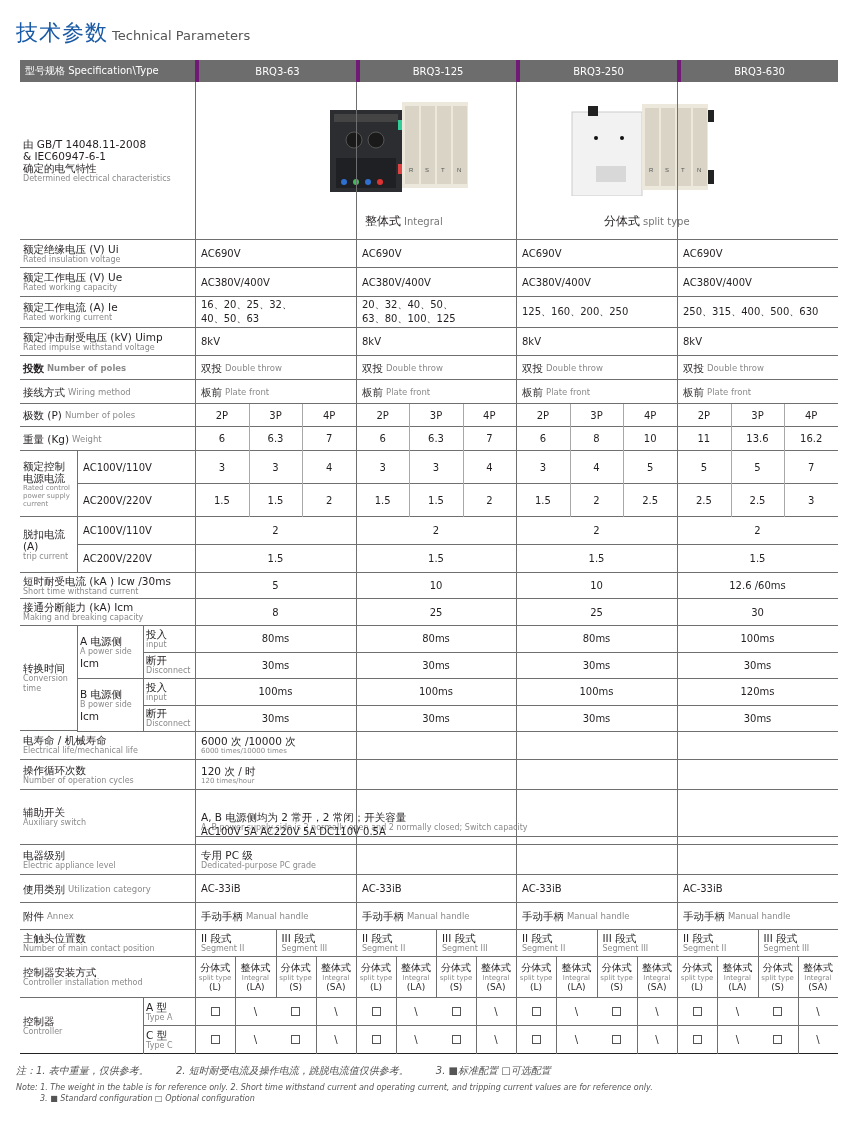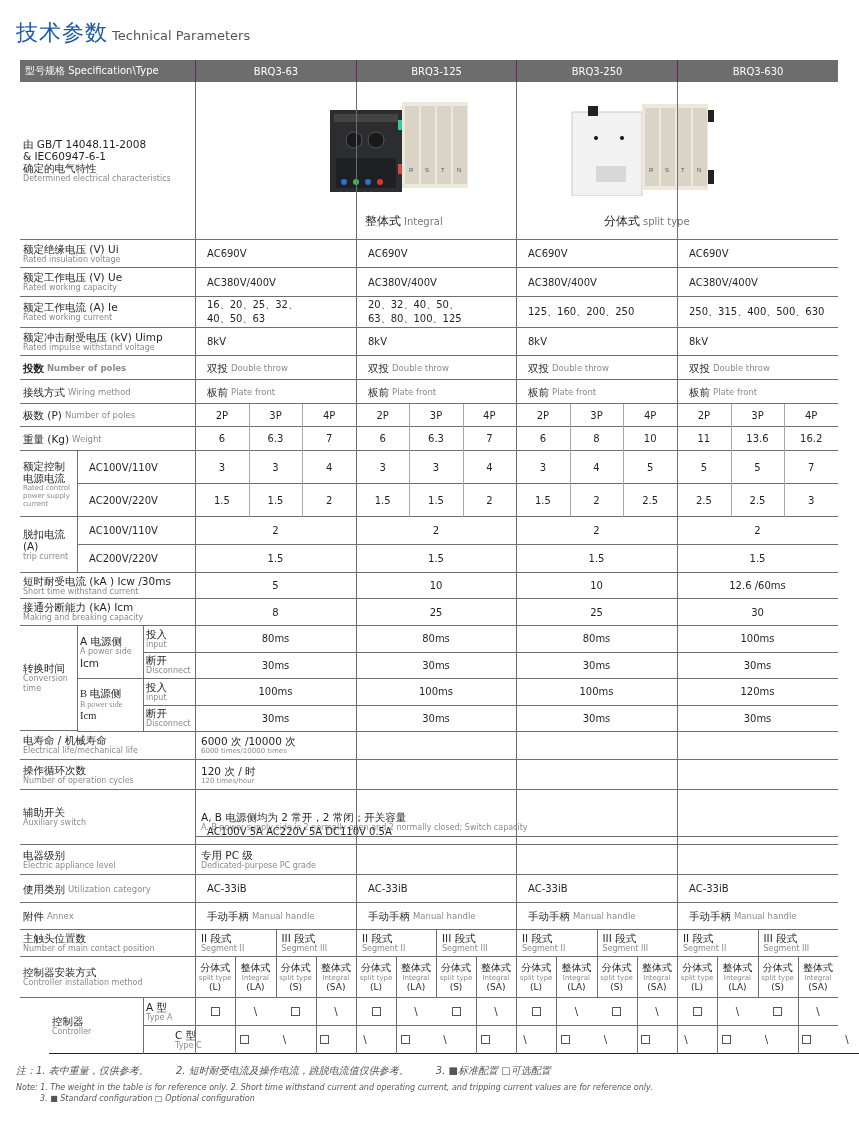--- a/index.html
+++ b/index.html
@@ -1,38 +1,38 @@
 <!DOCTYPE html>
 <html><head>
 <meta charset="utf-8">
 <style>
   html,body{margin:0;padding:0;background:#fff;}
   body{width:859px;height:1136px;position:relative;overflow:hidden;font-family:"DejaVu Sans","Liberation Sans",sans-serif;color:#231f20;}
   .title{position:absolute;left:16px;top:18px;font-size:22px;color:#1b5ba6;font-weight:normal;letter-spacing:1px;}
   .title .en{font-size:13px;color:#555;margin-left:4px;letter-spacing:0;}
   .hdr{position:absolute;top:60px;height:22px;background:#6d6d6d;color:#fff;font-size:10px;display:flex;align-items:center;justify-content:center;box-sizing:border-box;}
   .hdr.first{justify-content:flex-start;padding-left:5px;}
-  .hdr.sep{border-left:1px solid #701a75;text-align:center;}
+  .hdr.sep{border-left:4px solid #701a75;text-align:center;}
   .c{position:absolute;box-sizing:border-box;font-size:10px;display:flex;align-items:center;border-bottom:1px solid #6f6f6f;}
   .c.ctr{justify-content:center;text-align:center;}
-  .c.l{padding-left:12px;}
+  .c.l{padding-left:6px;}
   .lab{flex-direction:column;align-items:flex-start;justify-content:center;padding-left:3px;}
   .zh{font-size:10.5px;line-height:12px;color:#231f20;}
   .en{font-size:8px;line-height:10px;color:#8a8a8a;}
   .ensmall{font-size:7px;line-height:8px;color:#8a8a8a;}
   .inline-en{font-size:8.5px;color:#8a8a8a;margin-left:3px;text-align:center;}
   .vline{position:absolute;width:1px;background:#6f6f6f;}
   .vlight{position:absolute;width:1px;background:#a8a8a8;}
   .col{flex-direction:column;}
   .box{display:inline-block;width:9px;height:9px;border:1px solid #555;box-sizing:border-box;}
   .img{position:absolute;}
   .caption{position:absolute;font-size:12px;color:#231f20;}
   .caption .en2{font-size:10px;color:#777;margin-left:3px;}
   .note{position:absolute;left:16px;font-style:italic;color:#555;}
-  .thickb{border-bottom:1.5px solid #222 !important;margin-left:29px;}
+  .thickb{border-bottom:1.5px solid #222 !important;}
 </style>
 </head>
 <body>
 
 <div class="title"><span>技术参数</span><span class="en">Technical Parameters</span></div>
 
 <div class="hdr first" style="left:20px;width:175px;">型号规格 Specification\Type</div>
 <div class="hdr sep" style="left:195px;width:161px;">BRQ3-63</div>
 <div class="hdr sep" style="left:356px;width:160px;">BRQ3-125</div>
 <div class="hdr sep" style="left:516px;width:161px;">BRQ3-250</div>
@@ -302,21 +302,21 @@
     <div class="c ctr" style="left: 516px; top: 626px; width: 161px; height: 26.5px;">80ms</div>
     <div class="c ctr" style="left: 677px; top: 626px; width: 161px; height: 26.5px;">100ms</div>
     <div class="c lab" style="left: 143px; top: 652.5px; width: 52px; height: 26.5px;">
       <span class="zh">断开</span>
       <span class="en">Disconnect</span>
     </div>
     <div class="c ctr" style="left: 195px; top: 652.5px; width: 161px; height: 26.5px;">30ms</div>
     <div class="c ctr" style="left: 356px; top: 652.5px; width: 160px; height: 26.5px;">30ms</div>
     <div class="c ctr" style="left: 516px; top: 652.5px; width: 161px; height: 26.5px;">30ms</div>
     <div class="c ctr" style="left: 677px; top: 652.5px; width: 161px; height: 26.5px;">30ms</div>
-    <div class="c lab" style="left: 77px; top: 679px; width: 66px; height: 53px; font-family: Liberation Serif, serif;">
+    <div class="c lab" style="left: 77px; top: 679px; width: 66px; height: 53px;">
       <span class="zh">B 电源侧</span>
       <span class="en">B power side</span>
       <span class="zh">Icm</span>
     </div>
     <div class="c lab" style="left: 143px; top: 679px; width: 52px; height: 26.5px;">
       <span class="zh">投入</span>
       <span class="en">input</span>
     </div>
     <div class="c ctr" style="left: 195px; top: 679px; width: 161px; height: 26.5px;">100ms</div>
     <div class="c ctr" style="left: 356px; top: 679px; width: 160px; height: 26.5px;">100ms</div>

